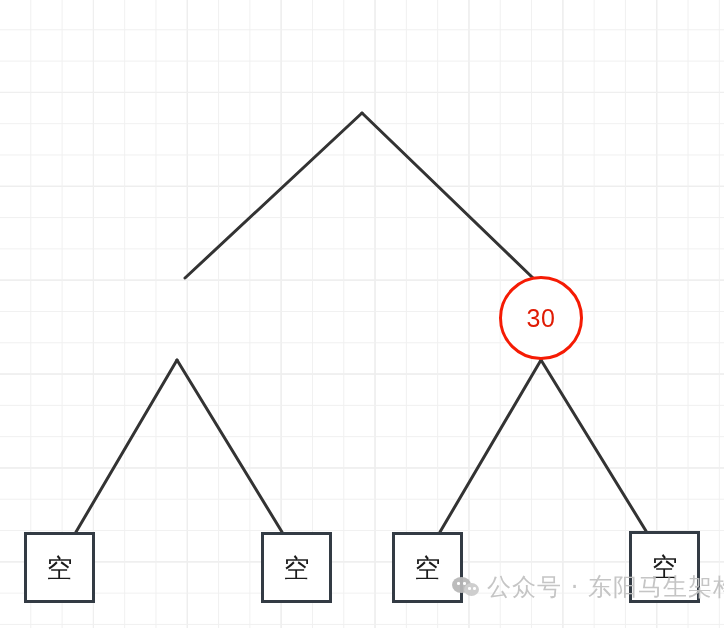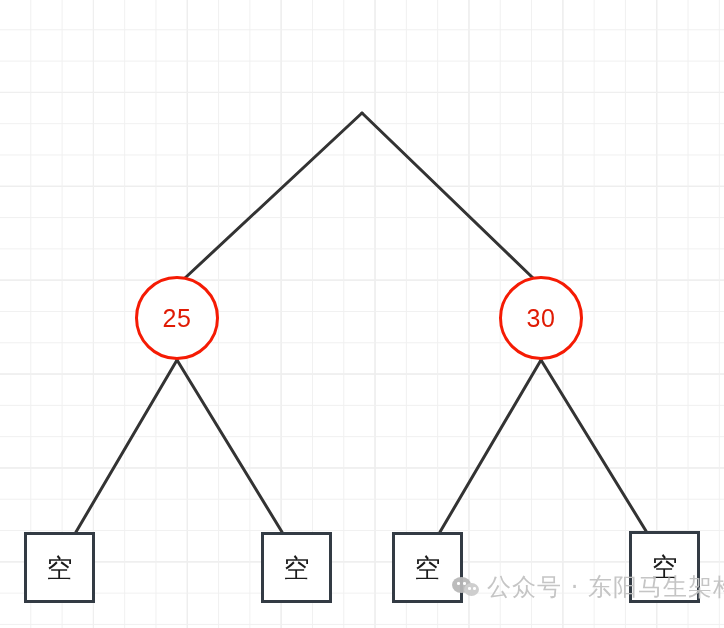--- a/index.html
+++ b/index.html
@@ -123,23 +123,20 @@
   <svg id="edges" viewBox="0 0 724 628" xmlns="http://www.w3.org/2000/svg">
       <line x1="362" y1="113" x2="185" y2="278" stroke="#333333" stroke-width="3" stroke-linecap="round"></line>
       <line x1="362" y1="113" x2="533" y2="278" stroke="#333333" stroke-width="3" stroke-linecap="round"></line>
       <line x1="177" y1="360" x2="76" y2="532" stroke="#333333" stroke-width="3" stroke-linecap="round"></line>
       <line x1="177" y1="360" x2="282" y2="532" stroke="#333333" stroke-width="3" stroke-linecap="round"></line>
       <line x1="541" y1="360" x2="440" y2="532" stroke="#333333" stroke-width="3" stroke-linecap="round"></line>
       <line x1="541" y1="360" x2="646" y2="531" stroke="#333333" stroke-width="3" stroke-linecap="round"></line>
     </svg>
 
 
-  <div class="node node-circle red" style="left:135px; top:276px; width:84px; height:84px;">
-    <span class="node-label-num">25</span>
-  </div>
 
   <div class="node node-circle red" style="left:499px; top:276px; width:84px; height:84px;">
     <span class="node-label-num">30</span>
   </div>
 
   <div class="node node-square" style="left:24px; top:532px; width:71px; height:71px;">
     <span class="node-label-cn">空</span>
   </div>
 
   <div class="node node-square" style="left:261px; top:532px; width:71px; height:71px;">

